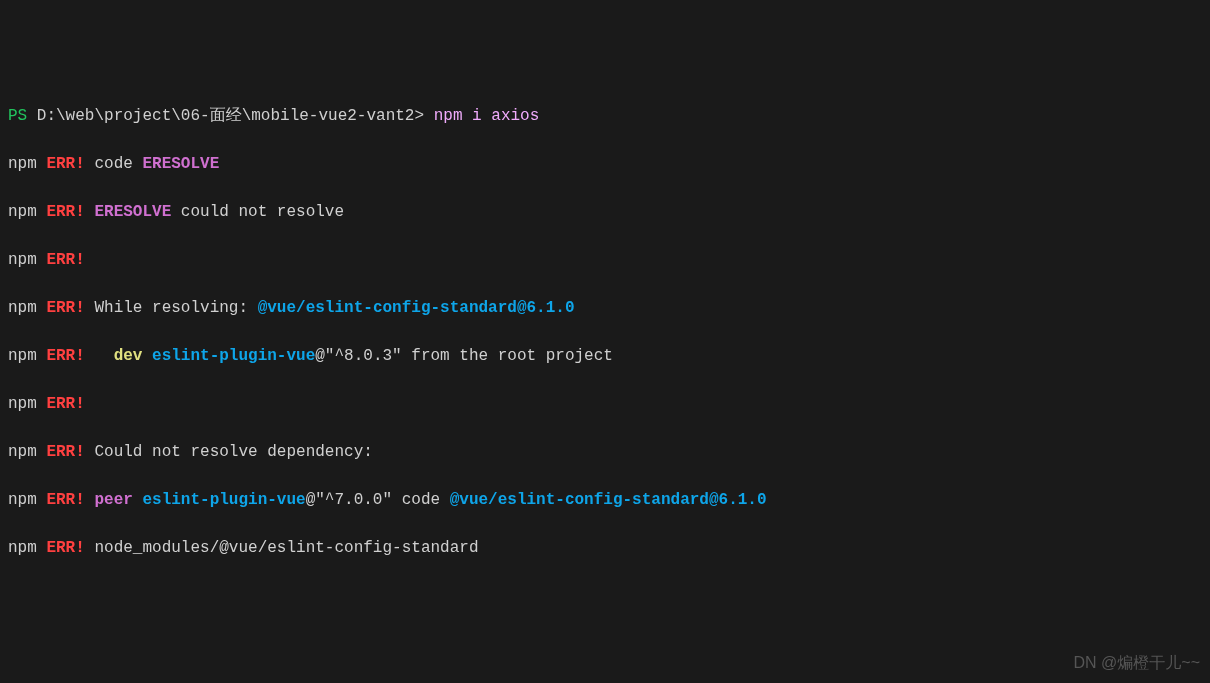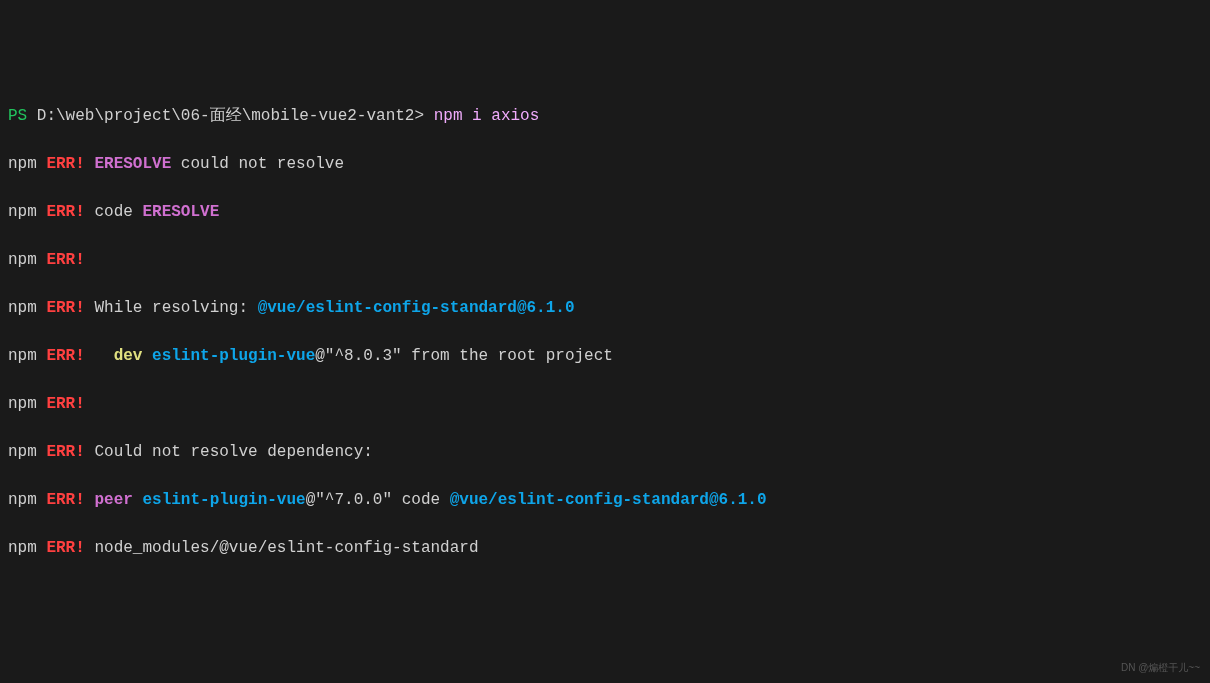--- a/index.html
+++ b/index.html
@@ -27,32 +27,32 @@
     .err-label { color: #ff4040; font-weight: bold; }
     .err-magenta { color: #d070d0; font-weight: bold; }
     .yellow { color: #e0e080; font-weight: bold; }
     .bold-white { color: #0ea5e9; font-weight: bold; }
     .text { color: #d0d0d0; }
     .watermark {
       position: absolute;
       right: 10px;
       bottom: 8px;
       color: #555;
-      font-size: 10px;
+      font-size: 16px;
       font-family: sans-serif;
     }
   </style>
 </head>
 <body>
 
 
 
 <div><span class="line"><span class="prompt-ps">PS </span><span class="prompt-path">D:\web\project\06-面经\mobile-vue2-vant2&gt;</span><span class="command"> npm i axios</span></span>
+<span class="line"><span class="npm-label">npm </span><span class="err-label">ERR!</span> <span class="text">code </span><span class="err-magenta">ERESOLVE</span></span>
 <span class="line"><span class="npm-label">npm </span><span class="err-label">ERR!</span> <span class="err-magenta">ERESOLVE</span> <span class="text">could not resolve</span></span>
-<span class="line"><span class="npm-label">npm </span><span class="err-label">ERR!</span> <span class="text">code </span><span class="err-magenta">ERESOLVE</span></span>
 <span class="line"><span class="npm-label">npm </span><span class="err-label">ERR!</span></span>
 <span class="line"><span class="npm-label">npm </span><span class="err-label">ERR!</span> <span class="text">While resolving: </span><span class="bold-white">@vue/eslint-config-standard@6.1.0</span></span>
 <span class="line"><span class="npm-label">npm </span><span class="err-label">ERR!</span>   <span class="yellow">dev</span><span class="bold-white"> eslint-plugin-vue</span><span class="text">@"^8.0.3"</span><span class="text"> from the root project</span></span>
 <span class="line"><span class="npm-label">npm </span><span class="err-label">ERR!</span></span>
 <span class="line"><span class="npm-label">npm </span><span class="err-label">ERR!</span> <span class="text">Could not resolve dependency:</span></span>
 <span class="line"><span class="npm-label">npm </span><span class="err-label">ERR!</span> <span class="err-magenta">peer</span><span class="bold-white"> eslint-plugin-vue</span><span class="text">@"^7.0.0"</span><span class="text"> code </span><span class="bold-white">@vue/eslint-config-standard@6.1.0</span></span>
 <span class="line"><span class="npm-label">npm </span><span class="err-label">ERR!</span> <span class="text">node_modules/@vue/eslint-config-standard</span></span>
 <span class="line">   </span>
 
 

